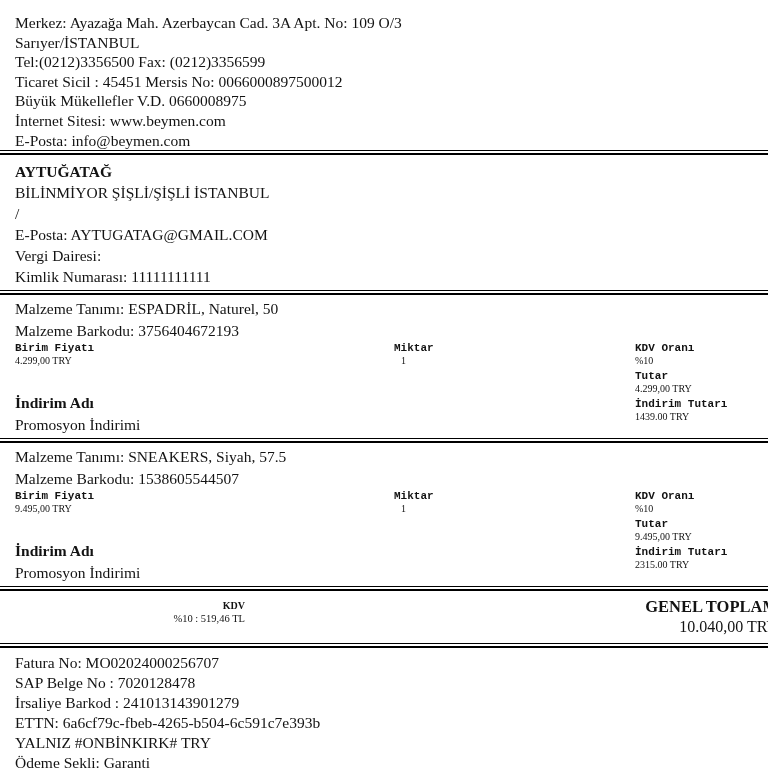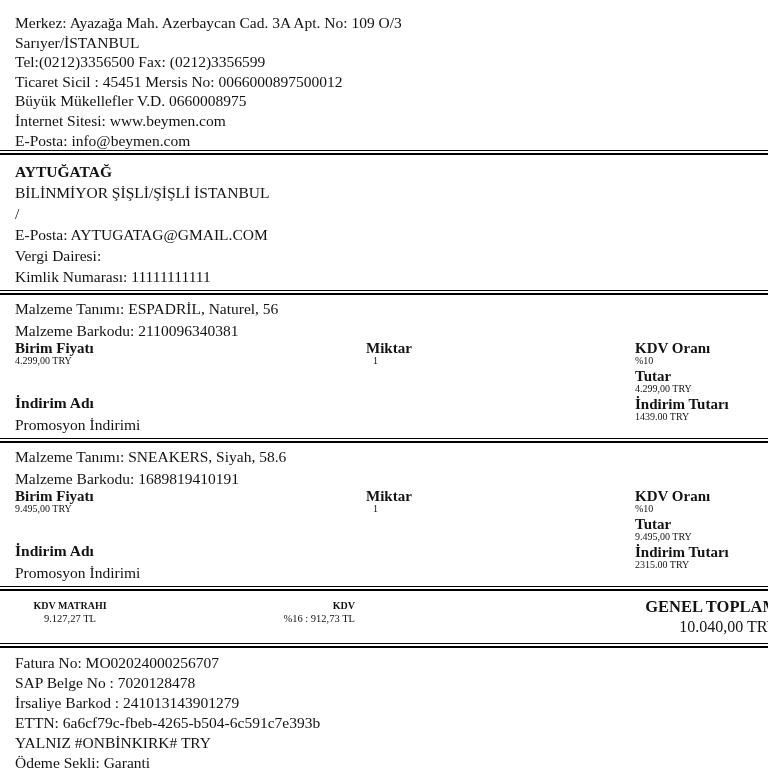--- a/index.html
+++ b/index.html
@@ -34,23 +34,23 @@
   .bold { font-weight: bold; }
 
   
   .item { padding: 3px 0 2px 0; position: relative; }
   .mline { font-size: 15.5px; line-height: 22px; padding-left: 15px; white-space: nowrap; }
   .mline .lbl { font-weight: normal; margin-right: 4px; }
 
   .detail { position: relative; height: 46px; }
   .col { position: absolute; top: 0; }
   .col-birim { left: 15px; }
-  .col-miktar { left: 366px; }
+  .col-miktar { left: 394px; }
   .col-kdv { left: 635px; width: 145px; }
-  .sl { font-size: 15px; font-weight: bold; line-height: 12px; white-space: nowrap; }
+  .sl { font-size: 11px; font-weight: bold; line-height: 12px; white-space: nowrap; font-family: Liberation Mono, monospace; }
   .sv { font-size: 10px; line-height: 13px; white-space: nowrap; }
   .miktar-val { padding-left: 7px; }
   .pair { margin-bottom: 3px; }
 
   .indirim { padding-left: 15px; margin-top: 4px; }
   .ih { font-size: 15.5px; font-weight: bold; line-height: 22px; }
   .iv { font-size: 15.5px; line-height: 22px; }
 
   
   .totals { display: flex; padding: 5px 0 6px 15px; align-items: flex-start; }
@@ -89,24 +89,24 @@
     <div class="line">/</div>
     <div class="line">E-Posta: AYTUGATAG@GMAIL.COM</div>
     <div class="line">Vergi Dairesi:</div>
     <div class="line">Kimlik Numarası: 11111111111</div>
   </div>
 
   <div class="sep"></div>
 
   <div class="item">
     <div class="mline">
-      <span class="lbl">Malzeme Tanımı:</span><span>ESPADRİL, Naturel, 56</span>
+      <span class="lbl">Malzeme Tanımı:</span><span>ESPADRİL, Naturel, 50</span>
     </div>
     <div class="mline">
-      <span class="lbl">Malzeme Barkodu:</span><span>2110096340381</span>
+      <span class="lbl">Malzeme Barkodu:</span><span>3756404672193</span>
     </div>
     <div class="detail">
       <div class="col col-birim">
         <div class="sl">Birim Fiyatı</div>
         <div class="sv">4.299,00 TRY</div>
       </div>
       <div class="col col-miktar">
         <div class="sl">Miktar</div>
         <div class="sv miktar-val">1</div>
       </div>
@@ -128,24 +128,24 @@
     <div class="indirim">
       <div class="ih">İndirim Adı</div>
       <div class="iv">Promosyon İndirimi</div>
     </div>
   </div>
 
   <div class="sep"></div>
 
   <div class="item">
     <div class="mline">
-      <span class="lbl">Malzeme Tanımı:</span><span>SNEAKERS, Siyah, 58.6</span>
+      <span class="lbl">Malzeme Tanımı:</span><span>SNEAKERS, Siyah, 57.5</span>
     </div>
     <div class="mline">
-      <span class="lbl">Malzeme Barkodu:</span><span>1689819410191</span>
+      <span class="lbl">Malzeme Barkodu:</span><span>1538605544507</span>
     </div>
     <div class="detail">
       <div class="col col-birim">
         <div class="sl">Birim Fiyatı</div>
         <div class="sv">9.495,00 TRY</div>
       </div>
       <div class="col col-miktar">
         <div class="sl">Miktar</div>
         <div class="sv miktar-val">1</div>
       </div>
@@ -166,27 +166,23 @@
     </div>
     <div class="indirim">
       <div class="ih">İndirim Adı</div>
       <div class="iv">Promosyon İndirimi</div>
     </div>
   </div>
 
   <div class="sep"></div>
 
   <div class="totals">
-    <div class="tcol-matrah">
-      <div class="tl">KDV MATRAHI</div>
-      <div class="tv">9.127,27 TL</div>
-    </div>
     <div class="tcol-kdv">
       <div class="tl">KDV</div>
-      <div class="tv">%16 : 912,73 TL</div>
+      <div class="tv">%10 : 519,46 TL</div>
     </div>
     <div class="tcol-genel">
       <div class="gl">GENEL TOPLAM</div>
       <div class="gv">10.040,00 TRY</div>
     </div>
   </div>
 
   <div class="sep"></div>
 
   <div class="footer">

